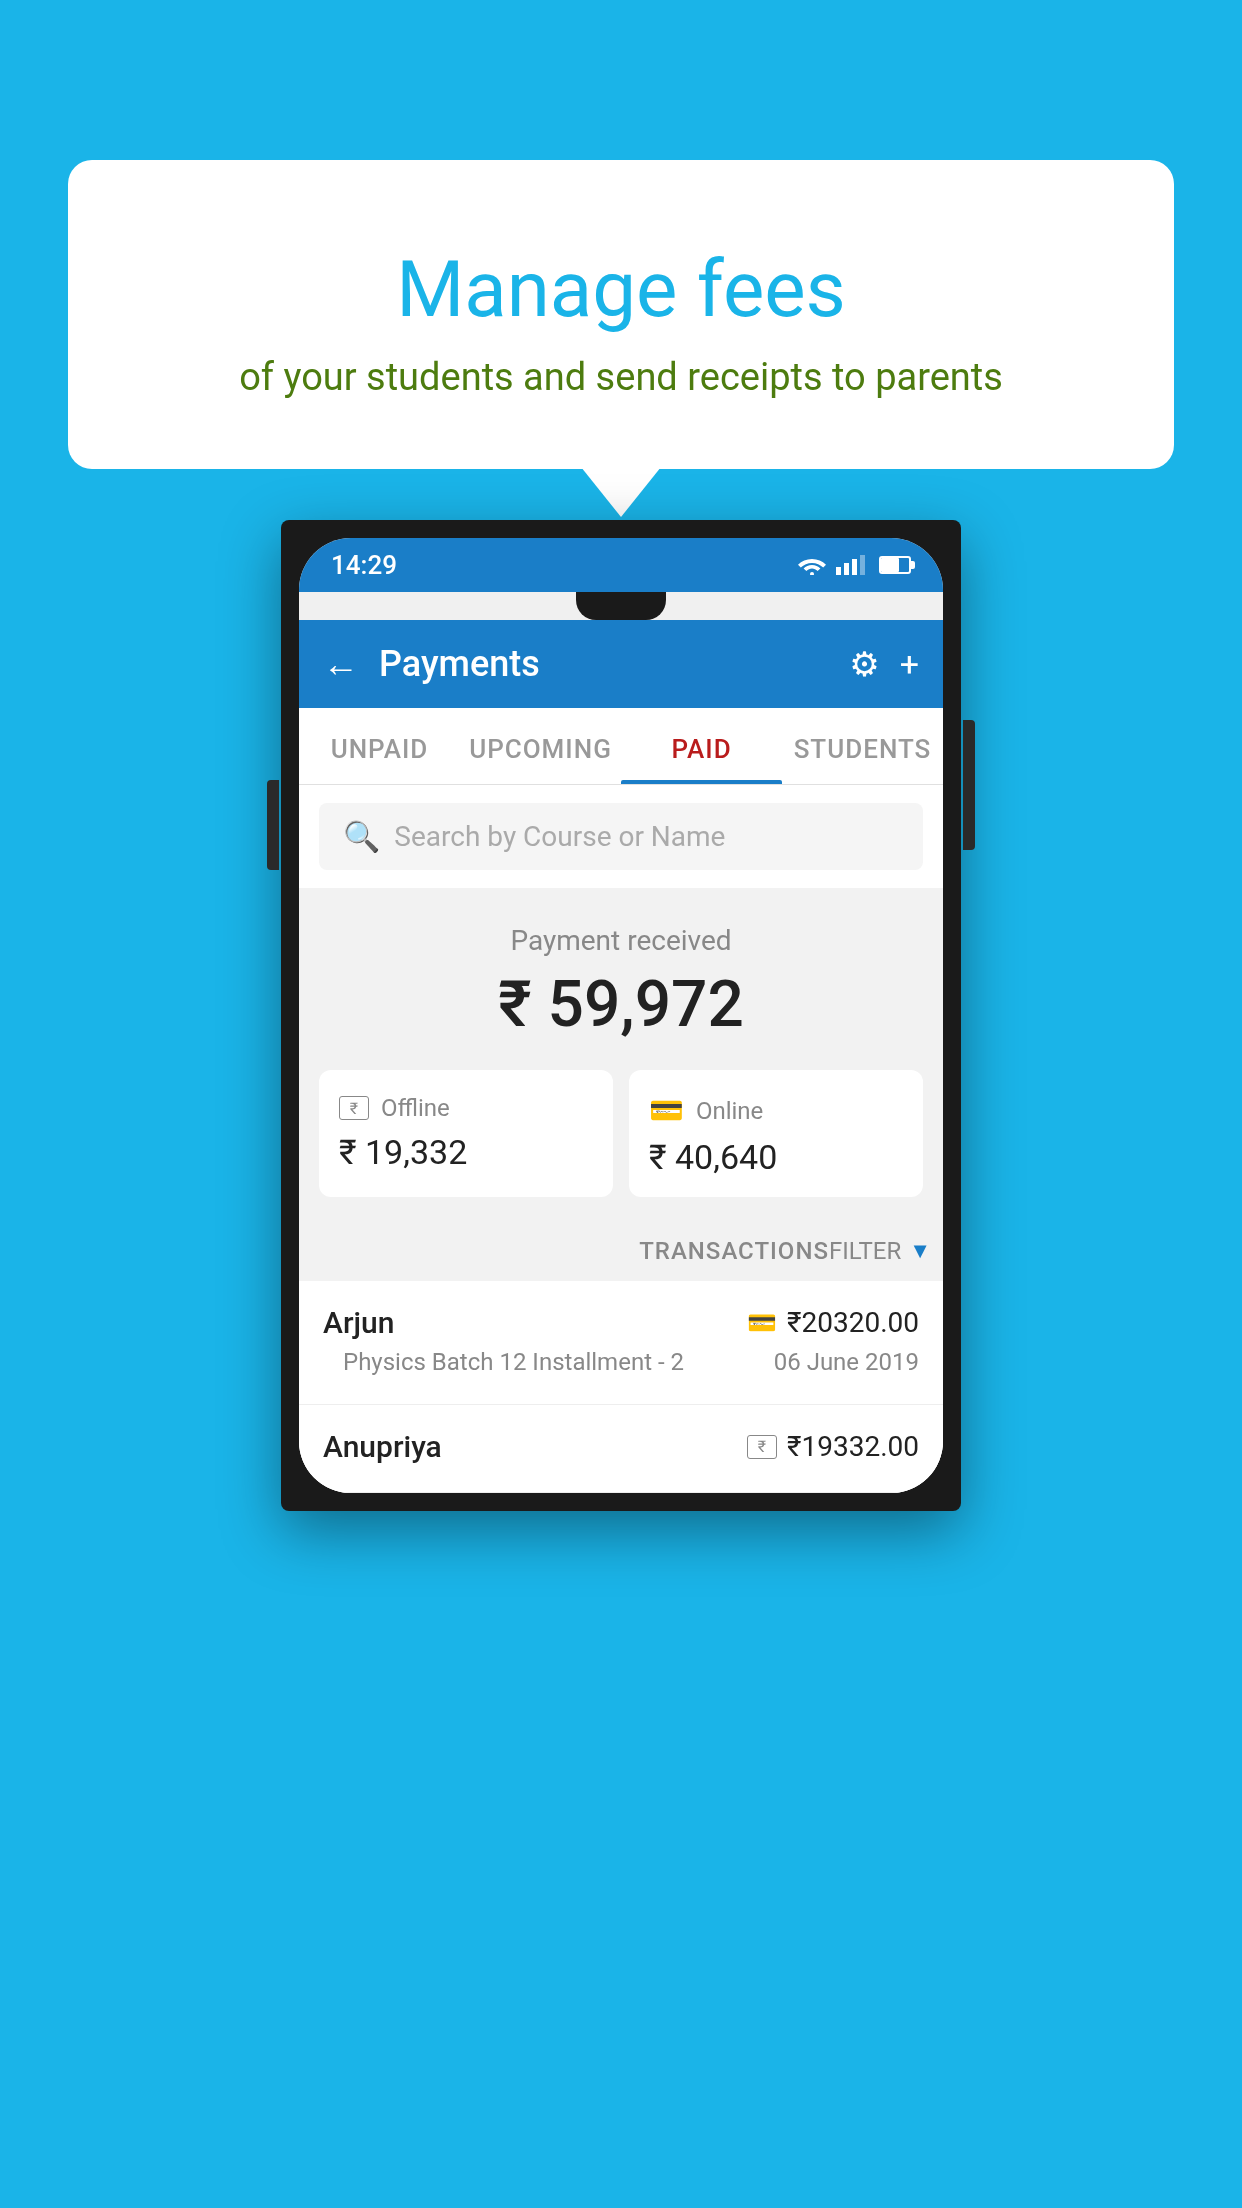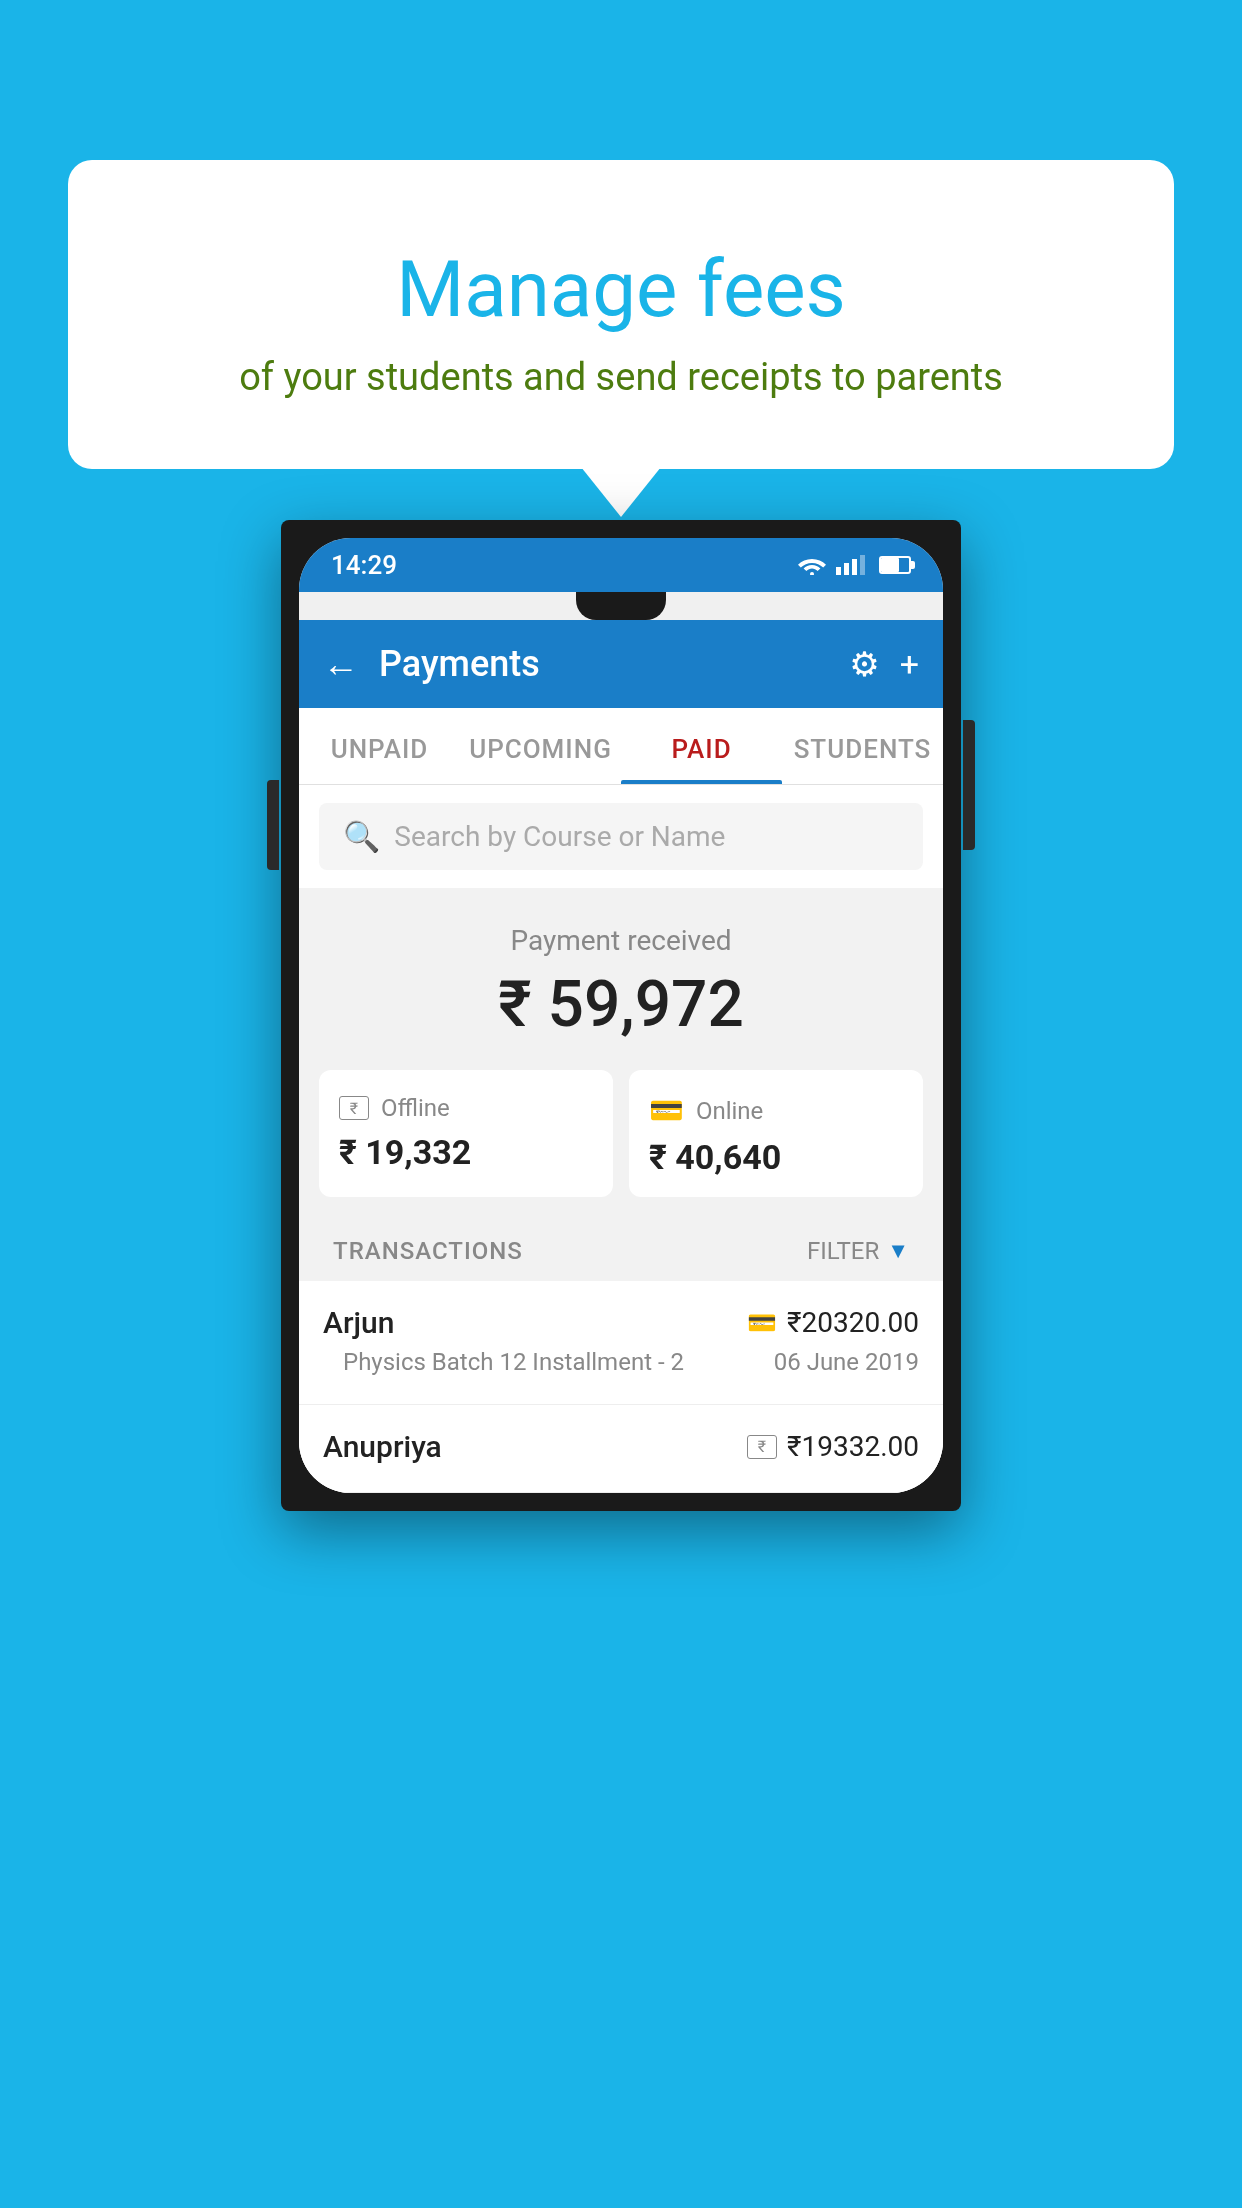--- a/index.html
+++ b/index.html
@@ -326,30 +326,30 @@
     }
 
     .card-icon {
       font-size: 28px;
       color: #888;
     }
 
     .card-amount {
       color: #222;
       font-size: 34px;
-      font-weight: 700;
+      font-weight: 400;
     }
 
     
     .transactions-header {
       background: #f2f2f2;
       display: flex;
-      justify-content: space-between;
-      align-items: center;
-      padding: 16px 34px;
+      justify-content: flex-end;
+      align-items: center;
+      padding: 16px 12px;
     }
 
     .transactions-label {
       color: #888;
       font-size: 24px;
       font-weight: 500;
       letter-spacing: 1px;
     }
 
     .filter-btn {

